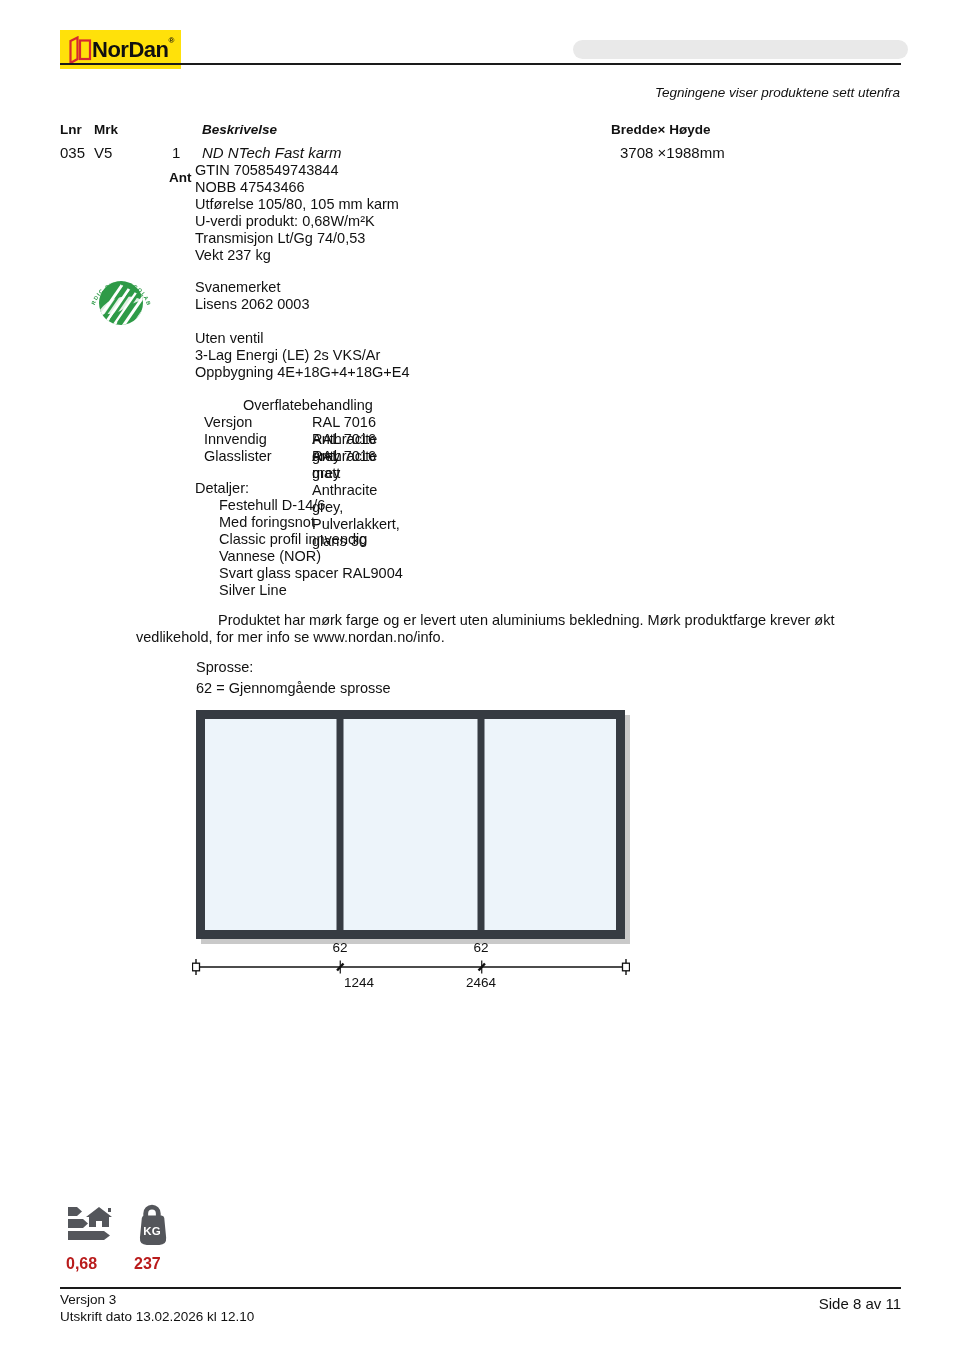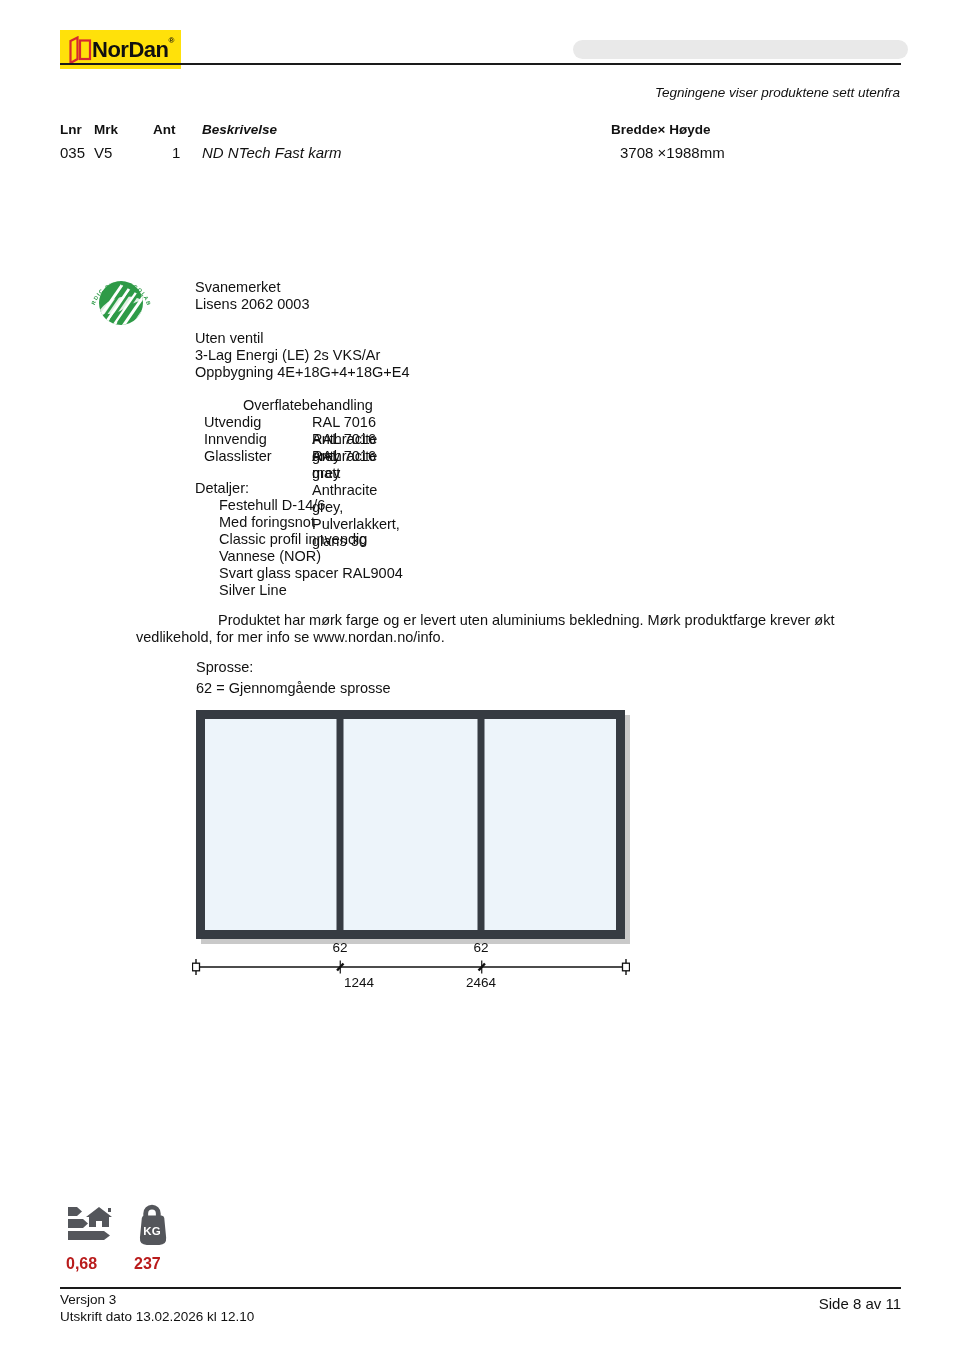--- a/index.html
+++ b/index.html
@@ -14,21 +14,21 @@
   .logo-box{left:60px;top:30px;width:121px;height:39px;background:#ffe10a;display:flex;align-items:center;padding-left:8px;box-sizing:border-box;}
   .logo-text{font-weight:bold;font-size:22px;letter-spacing:-0.5px;color:#101010;line-height:1;}
   .logo-reg{font-size:8px;vertical-align:top;position:relative;top:-2px;}
   .header-pill{left:573px;top:40px;width:335px;height:19px;background:#e9e9e9;border-radius:10px;}
   .rule-top{left:60px;top:63px;width:841px;height:2px;background:#1a1a1a;}
   .note{left:400px;top:85px;width:500px;text-align:right;font-style:italic;font-size:13.5px;}
 
   
   .th{font-weight:bold;font-size:13.5px;top:122px;}
   .td{font-size:15px;top:144px;}
-  .c-lnr{left:60px;} .c-mrk{left:94px;} .c-ant{left:153px;} .c-besk{left:202px;font-style:italic;} .c-dims{left:611px;}
+  .c-lnr{left:60px;} .c-mrk{left:94px;} .c-ant{left:169px;margin-top:48px;} .c-besk{left:202px;font-style:italic;} .c-dims{left:611px;}
   .v-ant{left:172px;} .v-dims{left:620px;}
 
   .txt{font-size:14.5px;line-height:17px;}
   .specs{left:195px;top:162px;}
   .eco-lines{left:195px;top:279px;}
   .swan{left:88px;top:265px;width:66px;height:66px;}
   .glazing{left:195px;top:330px;}
   .surface-title{left:195px;top:397px;margin-left:48px;}
   .surface-rows{left:204px;top:414px;}
   .surface-row{position:relative;height:17px;}
@@ -85,20 +85,28 @@
   <div class="abs th c-ant">Ant</div>
   <div class="abs th c-besk">Beskrivelse</div>
   <div class="abs th c-dims">Bredde× Høyde</div>
 
   <div class="abs td c-lnr">035</div>
   <div class="abs td c-mrk">V5</div>
   <div class="abs td v-ant">1</div>
   <div class="abs td c-besk">ND NTech Fast karm</div>
   <div class="abs td v-dims">3708 ×1988mm</div>
 
+  <div class="abs txt specs">
+    <div>GTIN 7058549743844</div>
+    <div>NOBB 47543466</div>
+    <div>Utførelse 105/80, 105 mm karm</div>
+    <div>U-verdi produkt: 0,68W/m²K</div>
+    <div>Transmisjon Lt/Gg 74/0,53</div>
+    <div>Vekt 237 kg</div>
+  </div>
 
   <svg class="abs swan" viewBox="0 0 66 66">
     <defs>
       <clipPath id="swanclip">
           <circle cx="33" cy="38" r="22"></circle>
         </clipPath>
       <path id="arcpath" d="M 7,40 A 27,27 0 0 1 59,40" fill="none"></path>
     </defs>
     <circle cx="33" cy="38" r="22" fill="#2e9a47"></circle>
     <g clip-path="url(#swanclip)" stroke="#ffffff" stroke-width="3">
@@ -128,21 +136,21 @@
 
   <div class="abs txt glazing">
     <div>Uten ventil</div>
     <div>3-Lag Energi (LE) 2s VKS/Ar</div>
     <div>Oppbygning 4E+18G+4+18G+E4</div>
   </div>
 
   <div class="abs txt surface-title">Overflatebehandling</div>
   <div class="abs txt surface-rows">
     <div class="surface-row">
-      <span class="surface-label">Utvendig</span>
+      <span class="surface-label">Versjon</span>
       <span class="surface-value">RAL 7016 Anthracite grey</span>
     </div>
     <div class="surface-row">
       <span class="surface-label">Innvendig</span>
       <span class="surface-value">RAL 7016 Anthracite grey</span>
     </div>
     <div class="surface-row">
       <span class="surface-label">Glasslister</span>
       <span class="surface-value">RAL 7016 matt Anthracite grey, Pulverlakkert, glans 30</span>
     </div>

